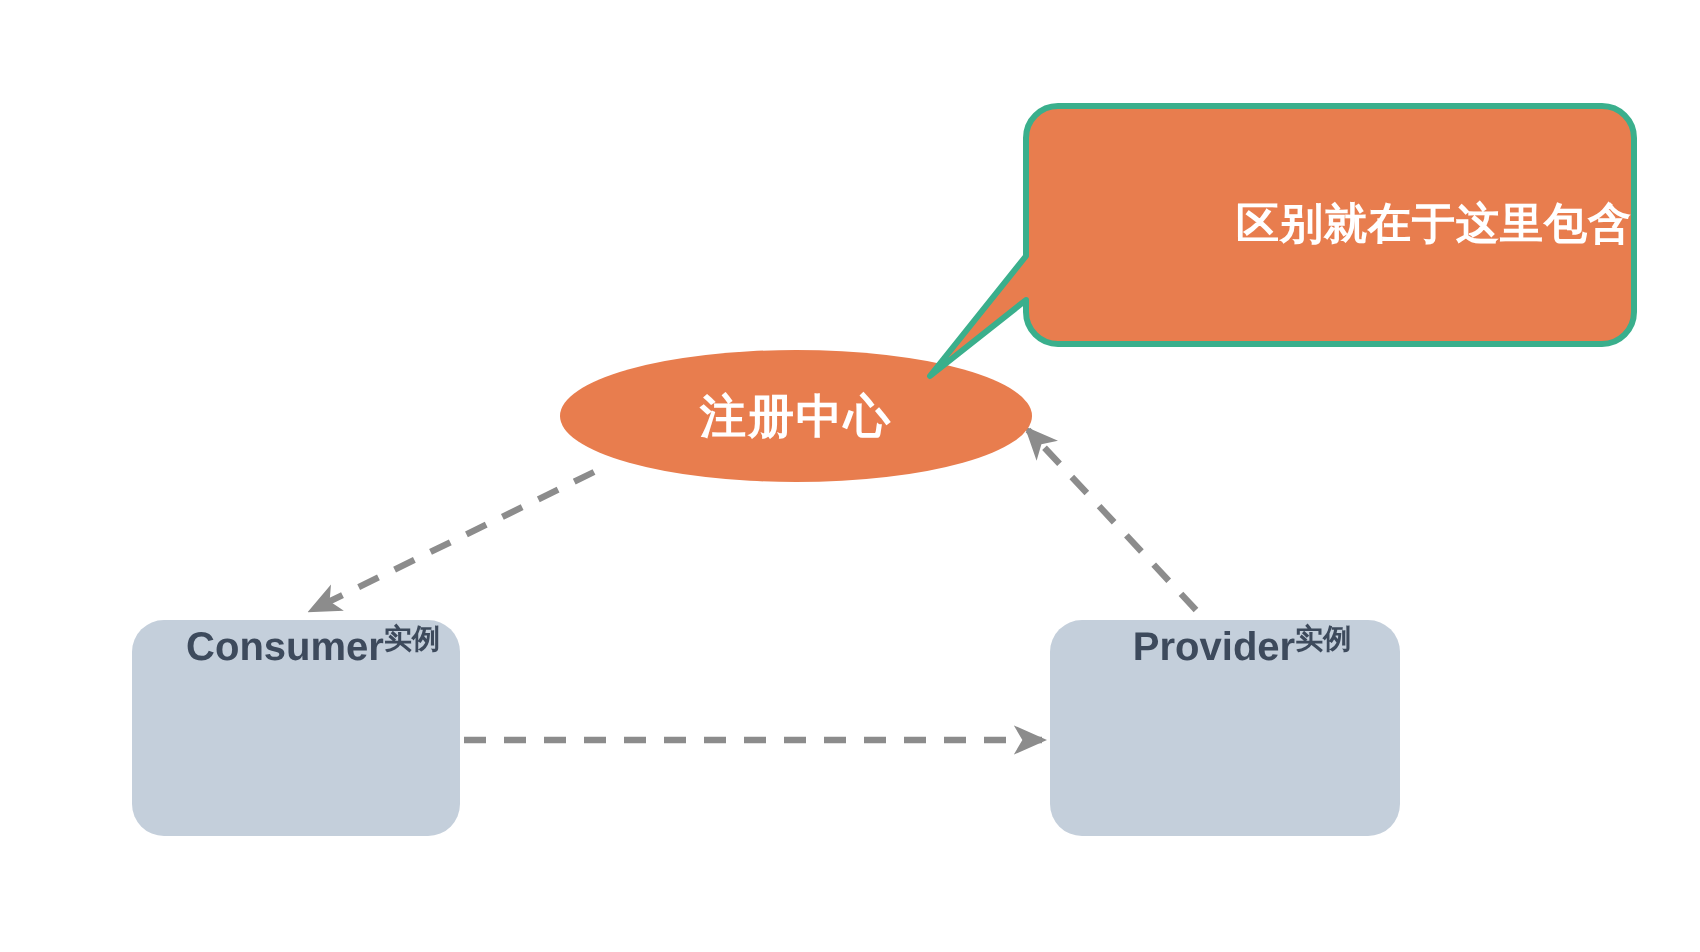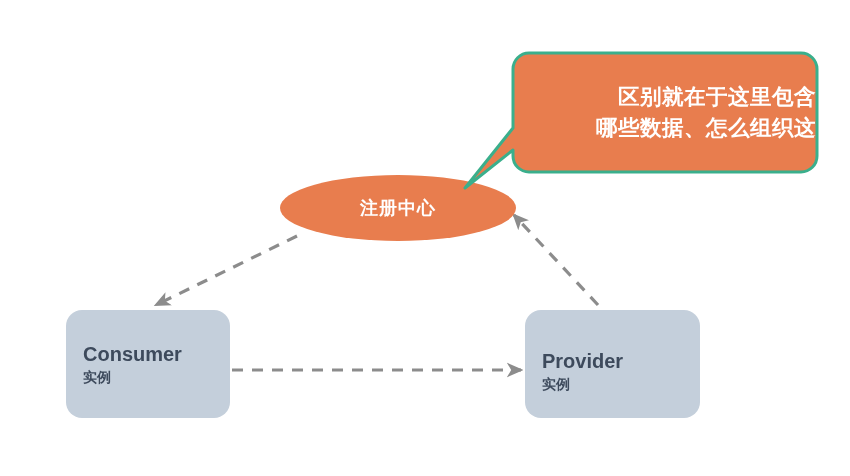--- a/index.html
+++ b/index.html
@@ -33,28 +33,28 @@
 
   #registry-label {
     left: 280px;
     top: 175px;
     width: 236px;
     height: 66px;
     display: flex;
     align-items: center;
     justify-content: center;
     color: #ffffff;
-    font-size: 18px;
+    font-size: 23px;
     font-weight: bold;
     letter-spacing: 1px;
   }
 
   .instance-label {
     display: flex;
-    flex-direction: column;
+    flex-direction: row;
     justify-content: center;
     color: #3d4a5c;
     font-weight: bold;
     font-size: 20px;
     line-height: 1.42;
   }
   #consumer-label {
     left: 66px;
     top: 310px;
     width: 164px;
@@ -146,16 +146,15 @@
     <span class="line-cn">实例</span>
   </div>
 
   <div id="provider-label" class="node-label instance-label">
     <span class="line-en">Provider</span>
     <span class="line-cn">实例</span>
   </div>
 
   <div id="callout-text">
     <span>区别就在于这里包含</span>
-    <span>哪些数据、怎么组织这</span>
   </div>
 
 </div>
 
 </body></html>

